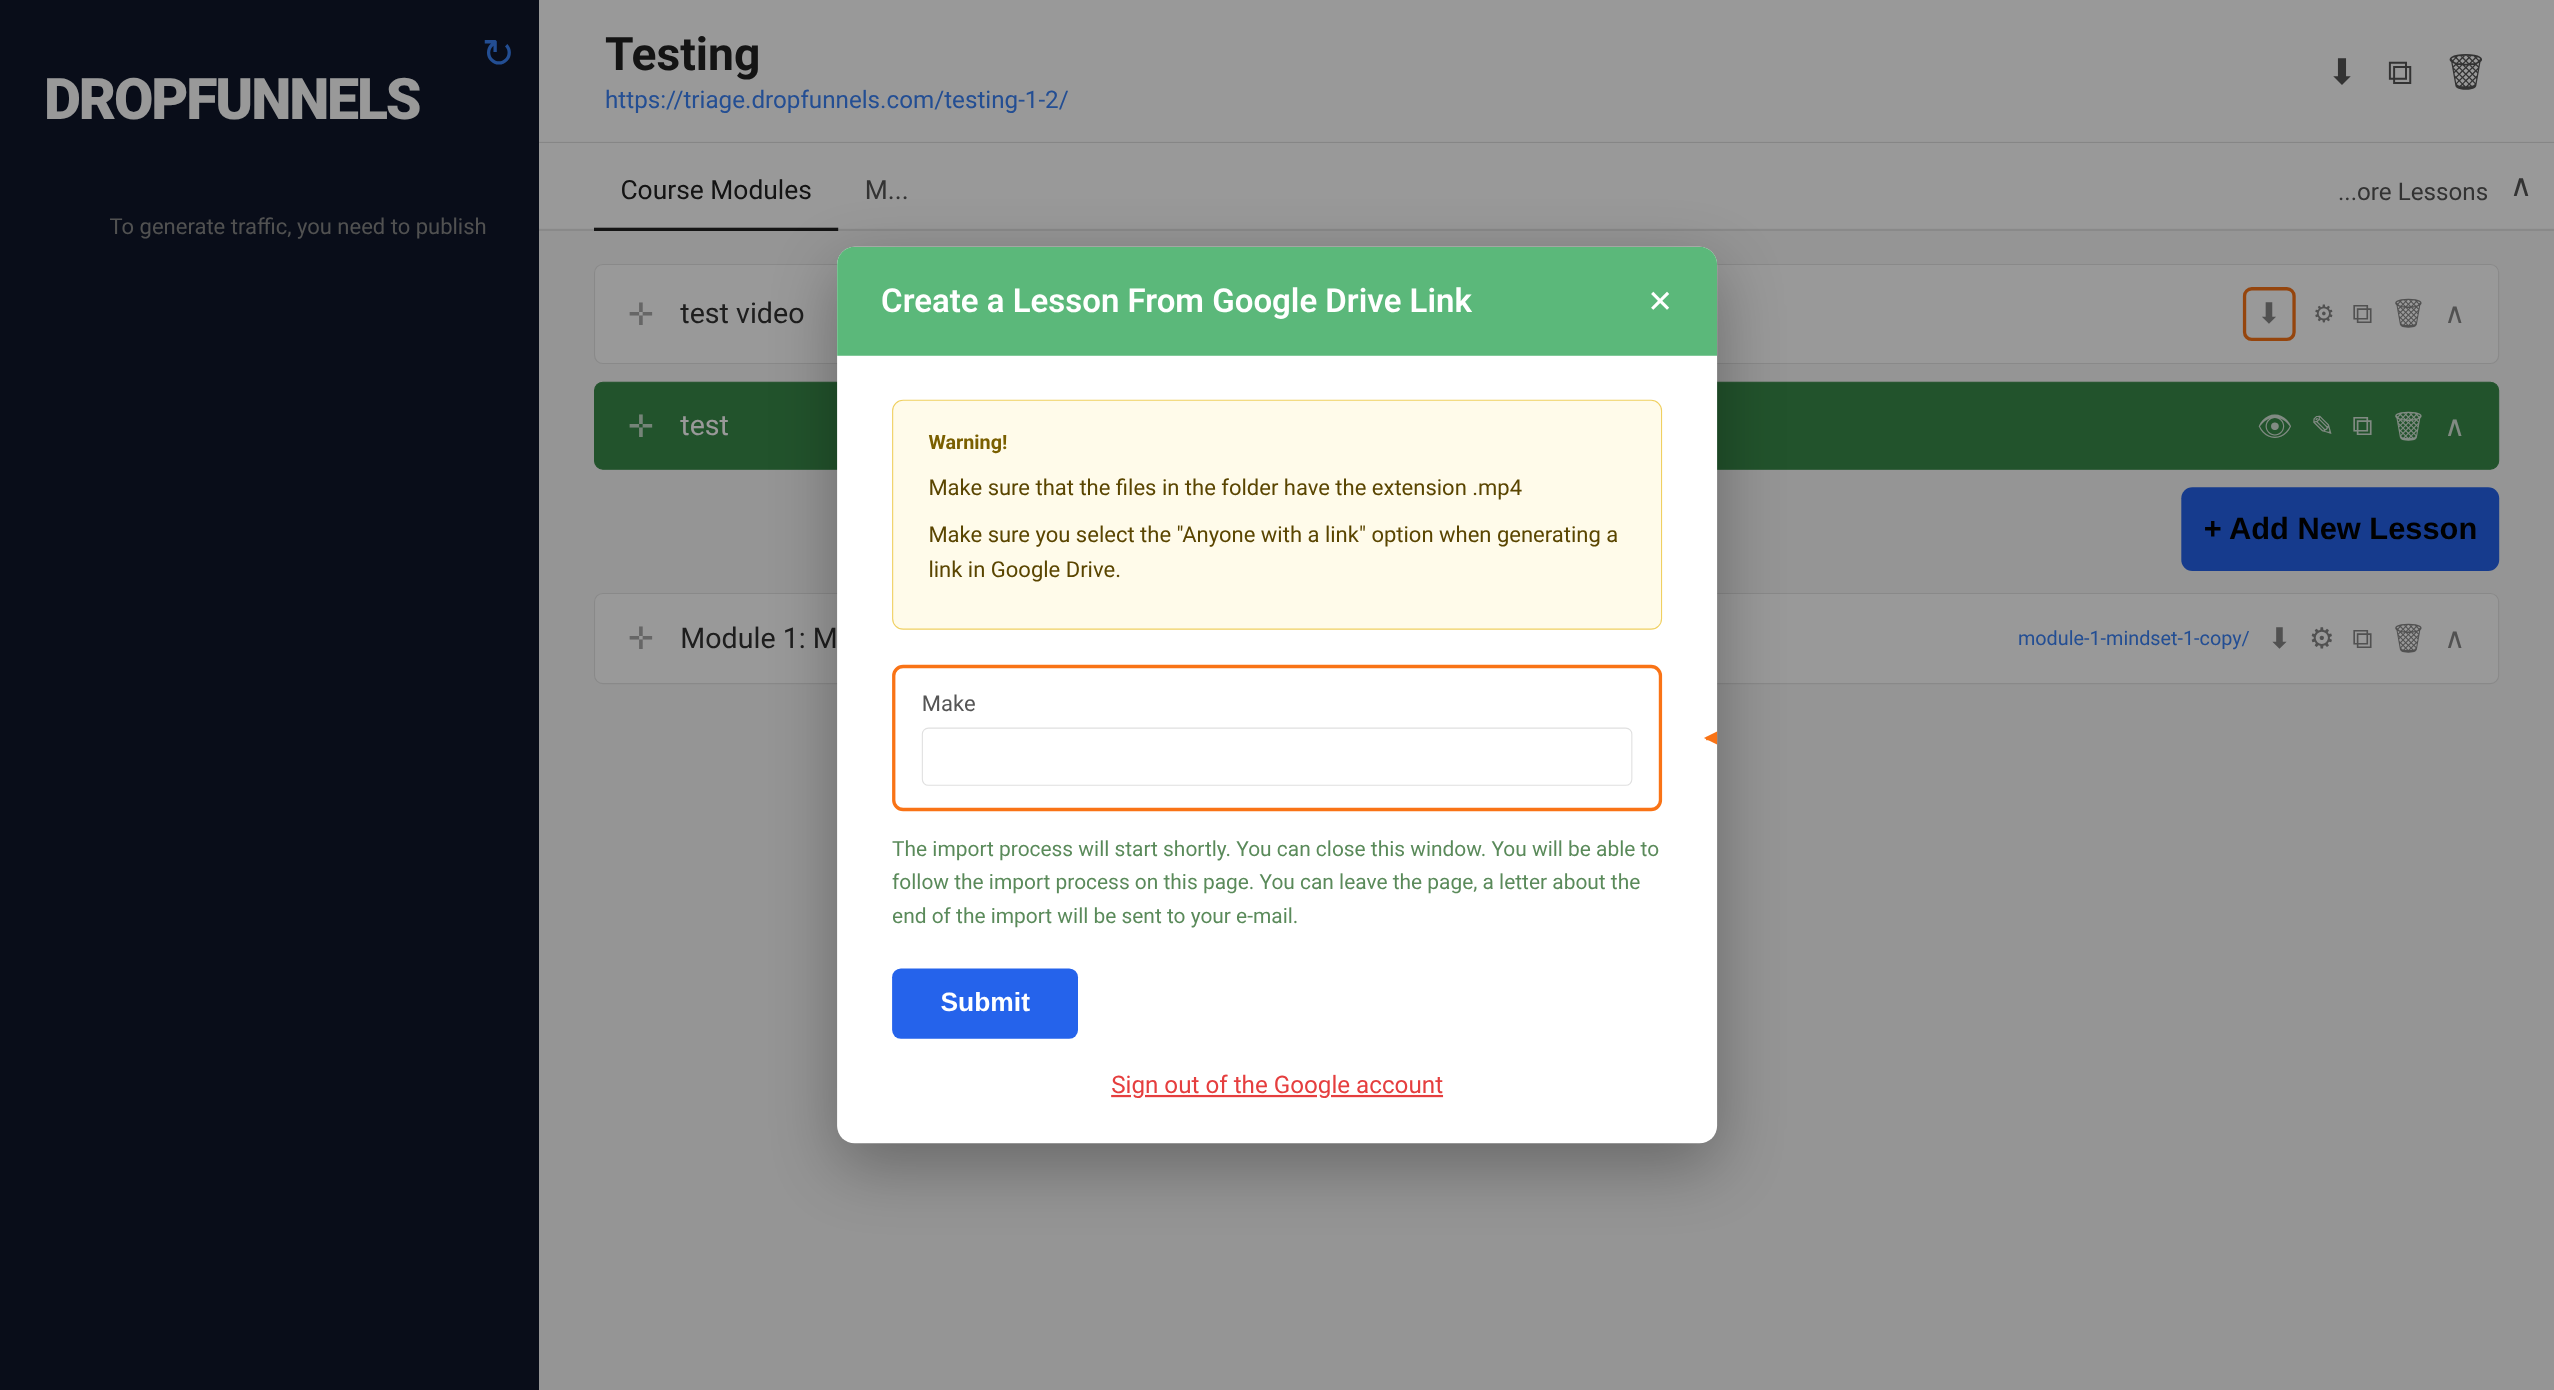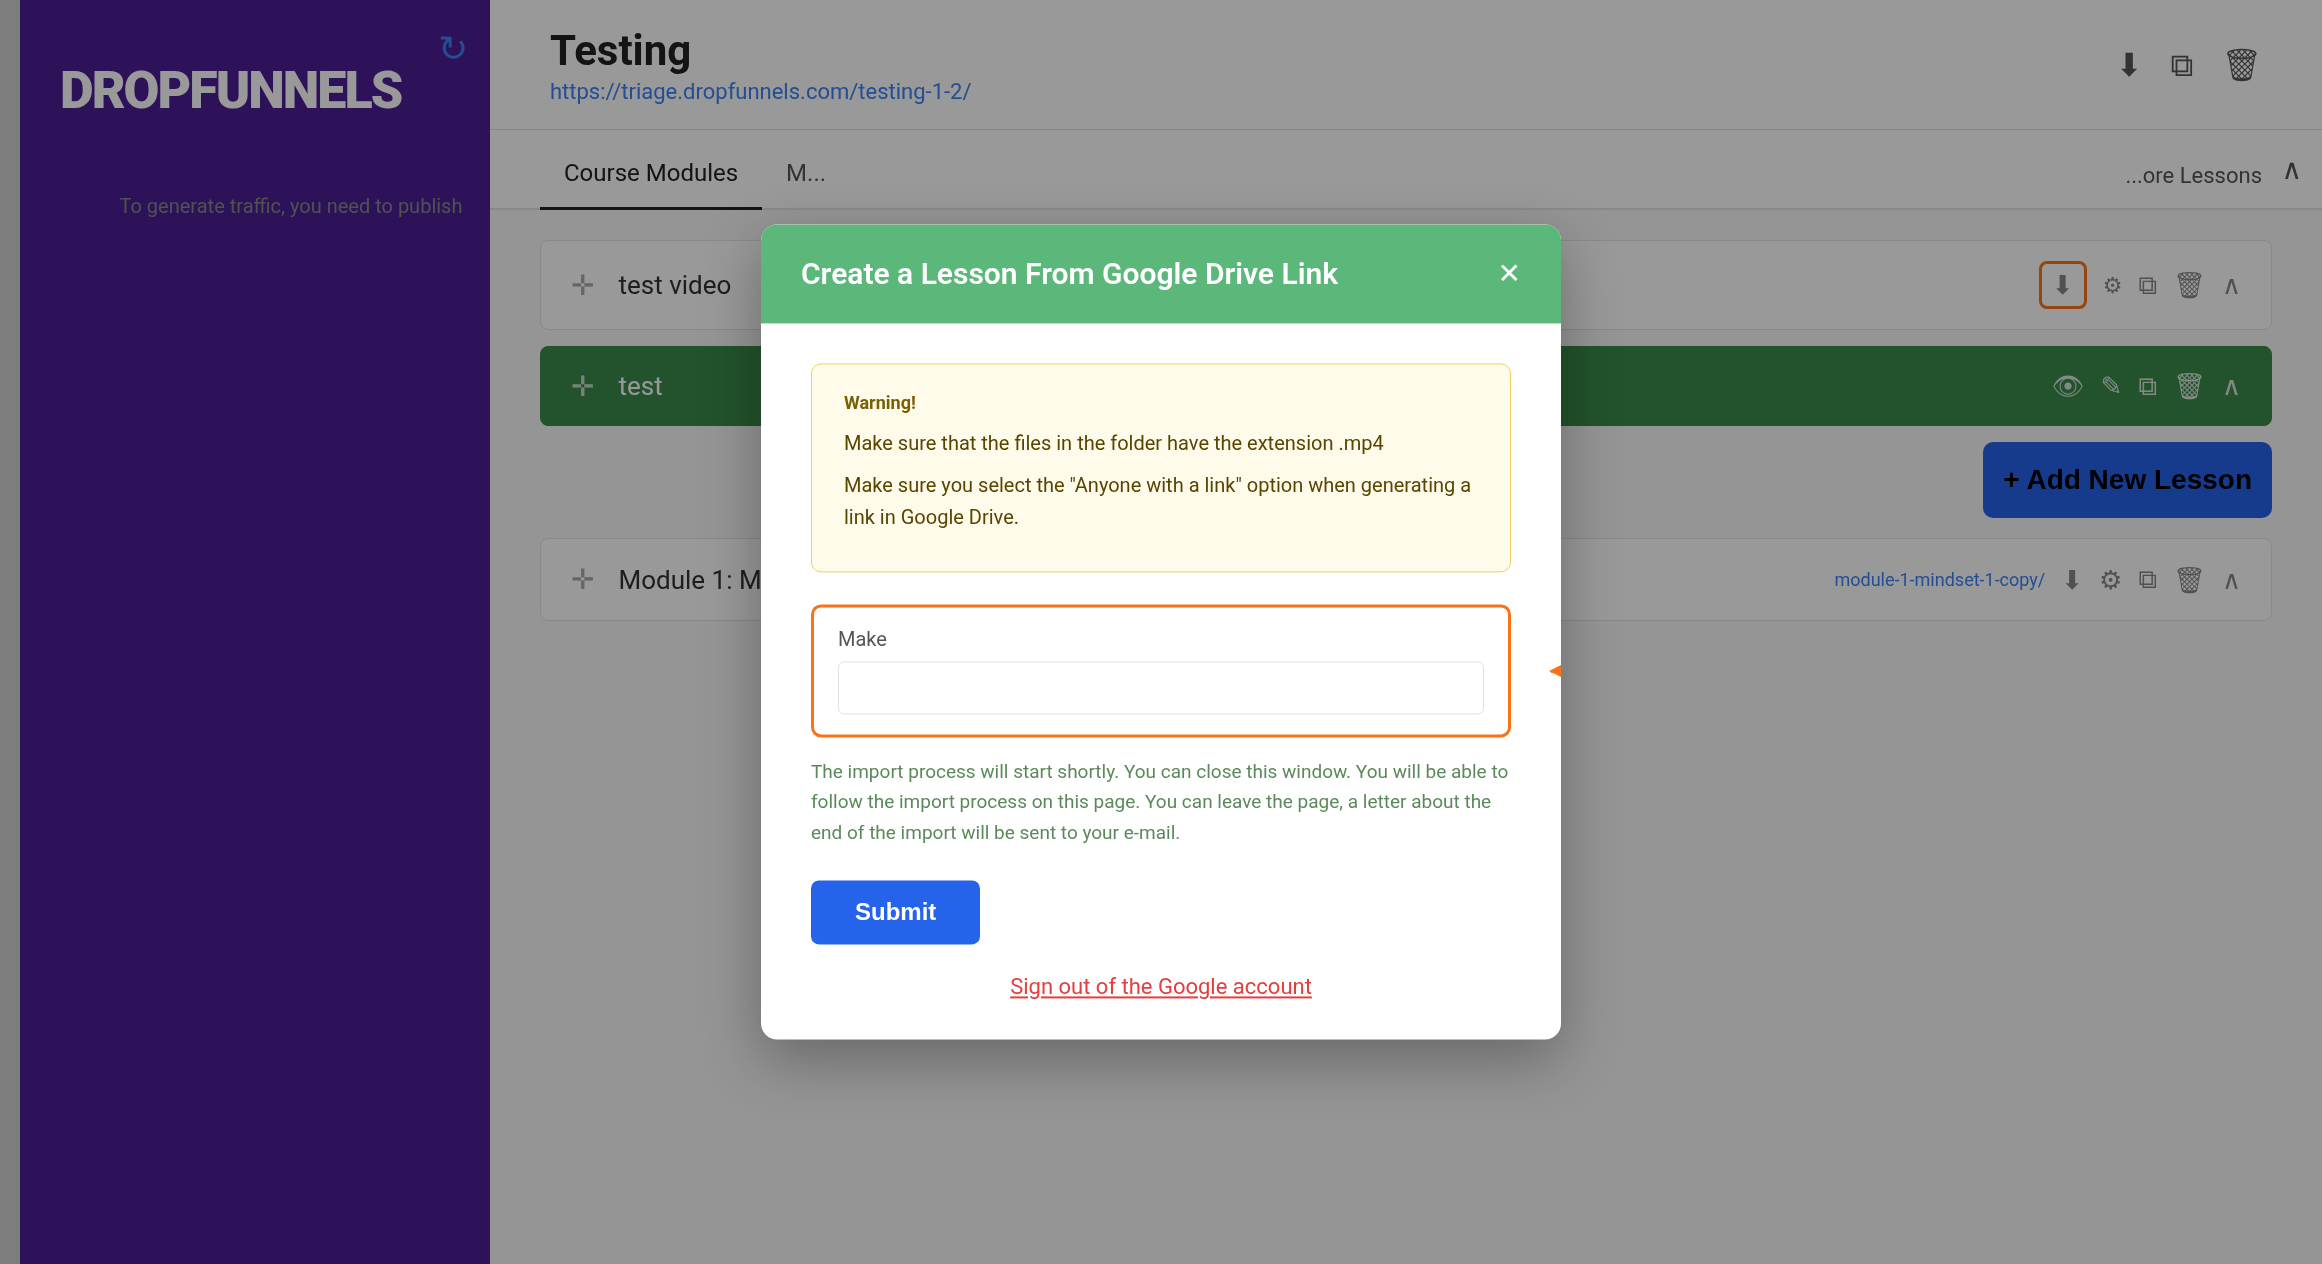--- a/index.html
+++ b/index.html
@@ -64,26 +64,25 @@
       cursor: pointer;
     }
 
     
     .sidebar {
       position: absolute;
       top: 0;
       left: 0;
       width: 542px;
       bottom: 0;
-      background: #4c1d95;
+      background: #0f172a;
       display: flex;
       flex-direction: column;
       align-items: center;
       padding-top: 30px;
-      margin-left: 20px;
     }
 
     .logo-area {
       width: 100%;
       padding: 30px 40px;
     }
 
     .logo-text {
       font-size: 52px;
       font-weight: 900;

